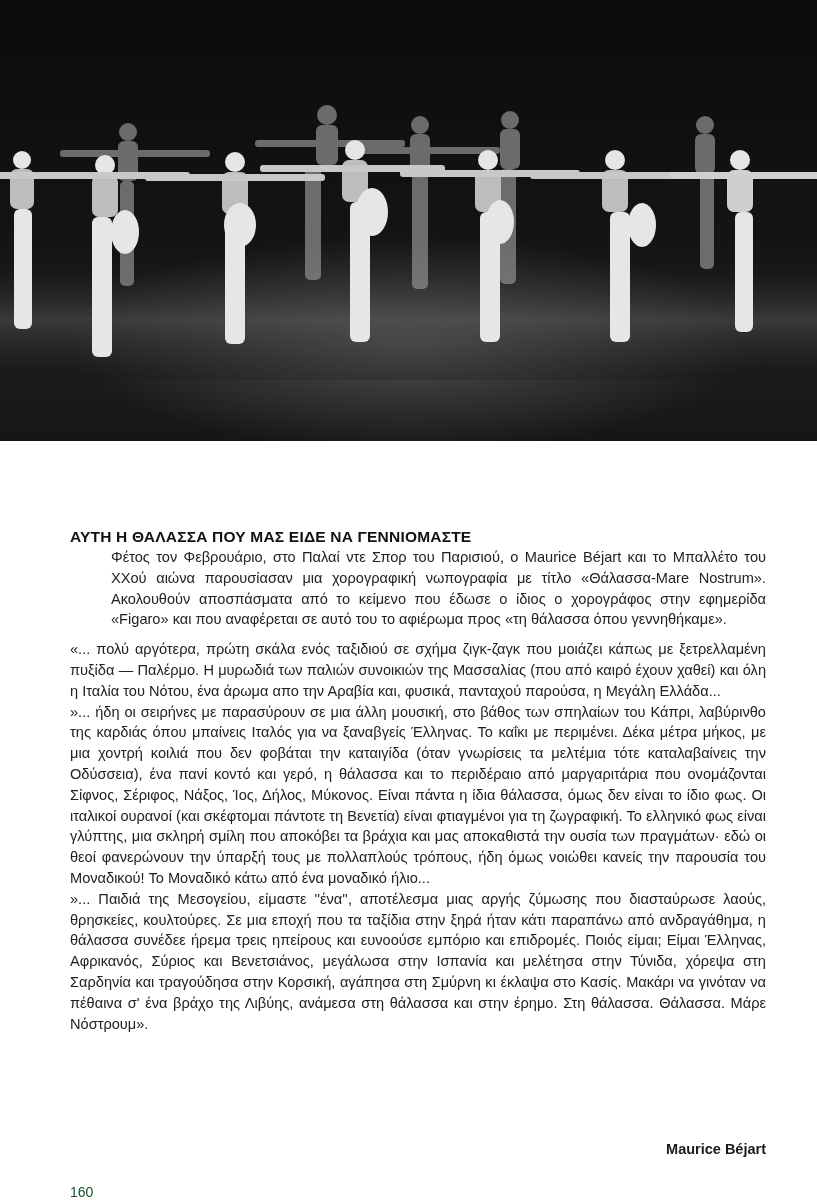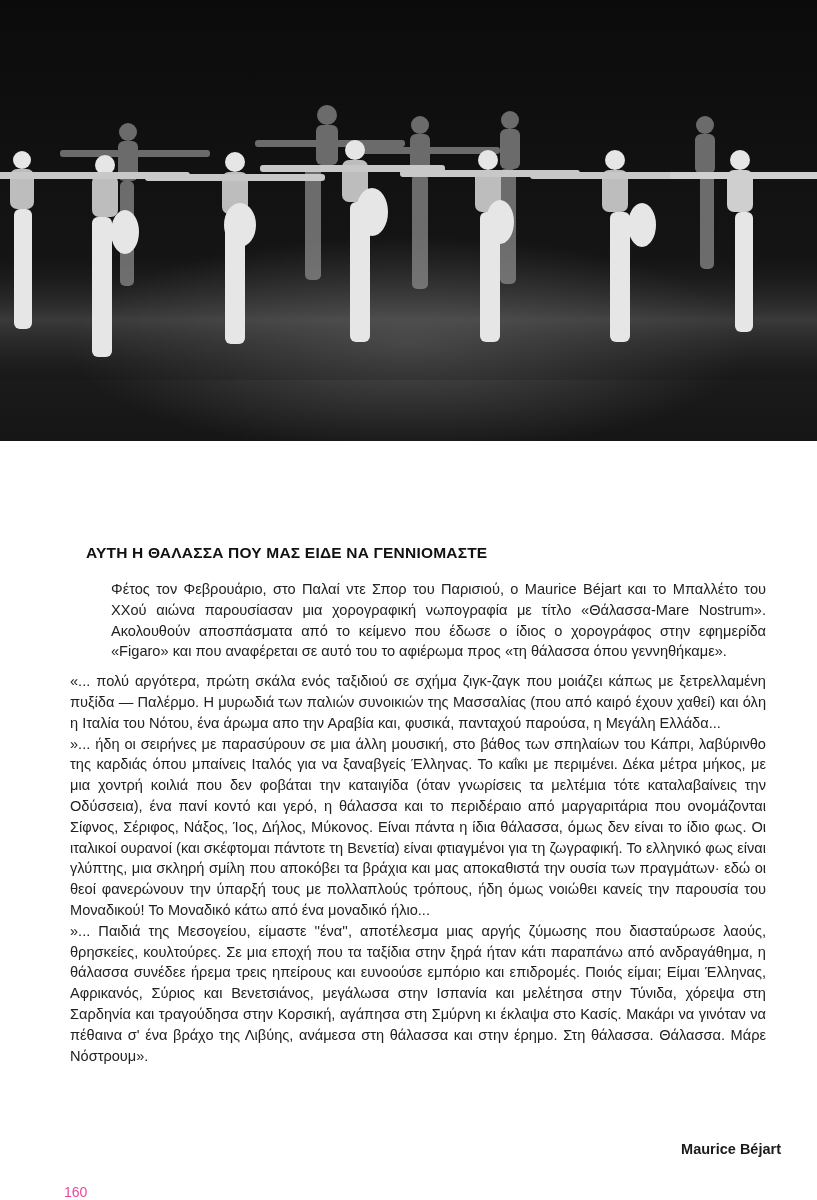--- a/index.html
+++ b/index.html
@@ -31,47 +31,47 @@
       position: absolute;
       left: 70px;
       top: 527px;
       width: 696px;
     }
     .headline {
       font-weight: bold;
       font-size: 15.5px;
       line-height: 20px;
       letter-spacing: 0.2px;
-      margin: 16px;
+      margin: 0;
       color: #111;
     }
     .para {
       font-size: 14.6px;
       line-height: 20.8px;
       margin: 0;
       text-align: justify;
       color: #222;
       font-stretch: condensed;
     }
     .intro { margin-bottom: 9px; margin-left: 41px; }
     .source { text-align: left; }
     .signature {
       position: absolute;
-      right: 36px;
+      right: 51px;
       top: 1141px;
       font-weight: bold;
       font-size: 14.5px;
       color: #1a1a1a;
     }
     .page-number {
       position: absolute;
-      left: 64px;
+      left: 70px;
       top: 1184px;
       font-size: 14px;
-      color: #ec4899;
+      color: #14532d;
     }
   </style>
 </head>
 <body>
 
 <div class="photo">
   <svg width="817" height="441" viewBox="0 0 817 441">
     <defs>
       <linearGradient id="floor" x1="0" y1="0" x2="0" y2="1">
         <stop offset="0" stop-color="#2a2a2a" stop-opacity="0"></stop>

